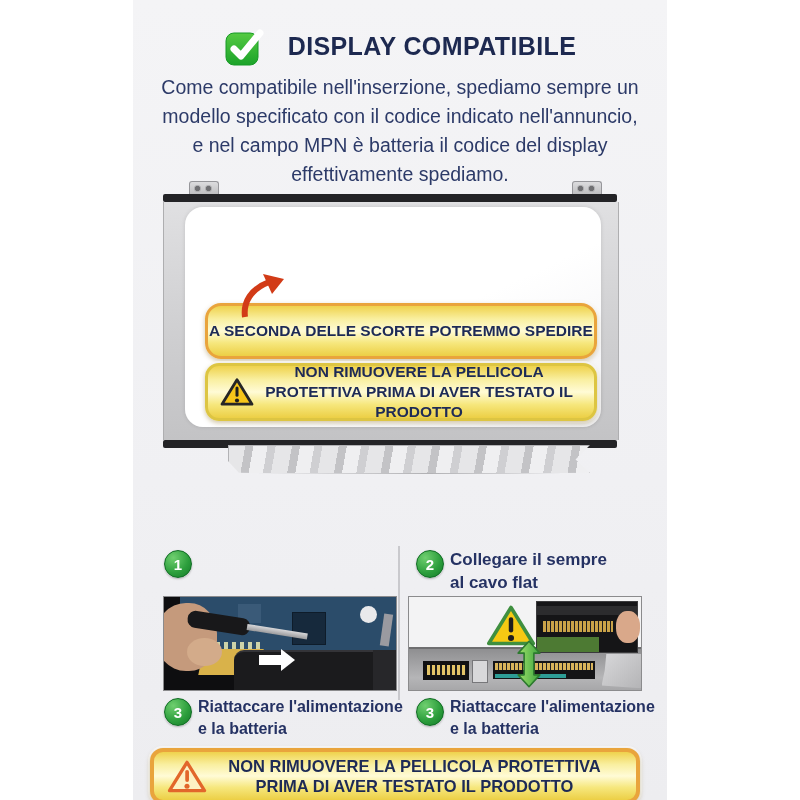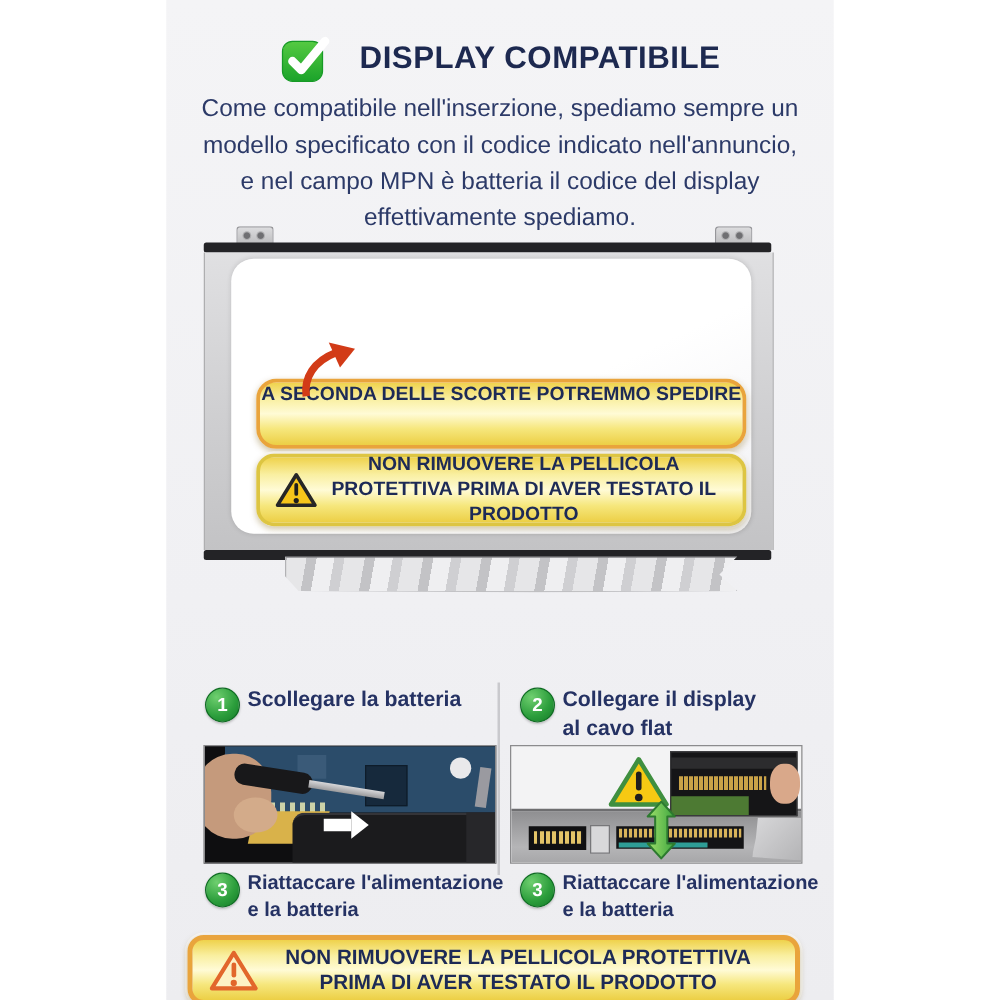--- a/index.html
+++ b/index.html
@@ -39,21 +39,21 @@
         background:repeating-linear-gradient(100deg,#e6e6e8 0 16px,#c3c3c6 16px 24px,#efeff1 24px 38px,#cfcfd2 38px 46px);
         border:1px solid #b2b2b5;
         clip-path:polygon(0 0,100% 0,96% 50%,100% 96%,55% 100%,3% 96%,0 55%);}
   .red-arrow{left:73px;top:90px;width:52px;height:46px;z-index:6;}
 
   .yellow-banner{background:linear-gradient(180deg,#efd24c 0%,#f9efa0 26%,#fffbd6 50%,#f6e77d 74%,#eccf45 100%);
                  box-shadow:0 2px 5px rgba(120,90,0,.35),0 0 0 2px rgba(255,255,255,.65);
                  color:#1d2a56;font-weight:700;text-align:center;z-index:5;}
   .banner1{left:42px;top:121px;width:386px;height:50px;border:3px solid #e9a43c;
            border-radius:16px;font-size:15.5px;line-height:20px;
-           display:flex;flex-direction:row;justify-content:center;}
+           display:flex;flex-direction:column;justify-content:center;}
   .banner2{left:42px;top:181px;width:386px;height:52px;border:3px solid #ddc542;
            border-radius:14px;font-size:15.5px;line-height:20px;
            display:flex;align-items:center;}
   .banner2 .tri{flex:0 0 auto;margin-left:12px;width:34px;height:30px;}
   .banner2 .btxt{flex:1 1 auto;padding-right:10px;}
 
   
   .proc-header{left:133px;top:504px;width:534px;height:46px;display:flex;
                align-items:center;justify-content:center;gap:11px;}
   .hline{height:3px;background:#2d3a68;border-radius:2px;}
@@ -196,26 +196,25 @@
       <span class="btxt">
         <span>NON RIMUOVERE LA PELLICOLA PROTETTIVA</span>
         <span>PRIMA DI AVER TESTATO IL PRODOTTO</span>
       </span>
     </div>
   </div>
 
 
   <div class="abs step-badge" style="left:164px;top:550px;">1</div>
   <div class="abs step-text" style="left:198px;top:548px;">
-    <span>Scollegare la batteria</span>
   </div>
 
   <div class="abs step-badge" style="left:416px;top:550px;">2</div>
   <div class="abs step-text" style="left:450px;top:548px;">
-    <span>Collegare il display</span>
+    <span>Collegare il sempre</span>
     <span>al cavo flat</span>
   </div>
 
   <div class="abs vdivider"></div>
 
   <div class="abs photo photo-left">
     <div class="abs pl-board"></div>
     <div class="abs pl-chip1"></div>
     <div class="abs pl-chip2"></div>
     <div class="abs pl-pads"></div>

